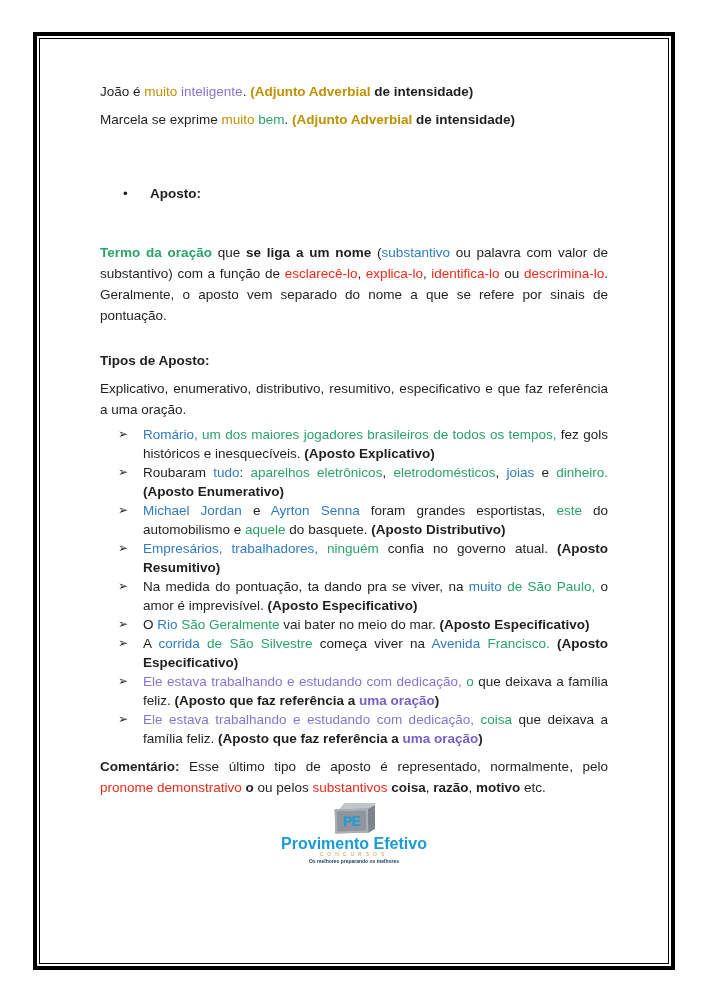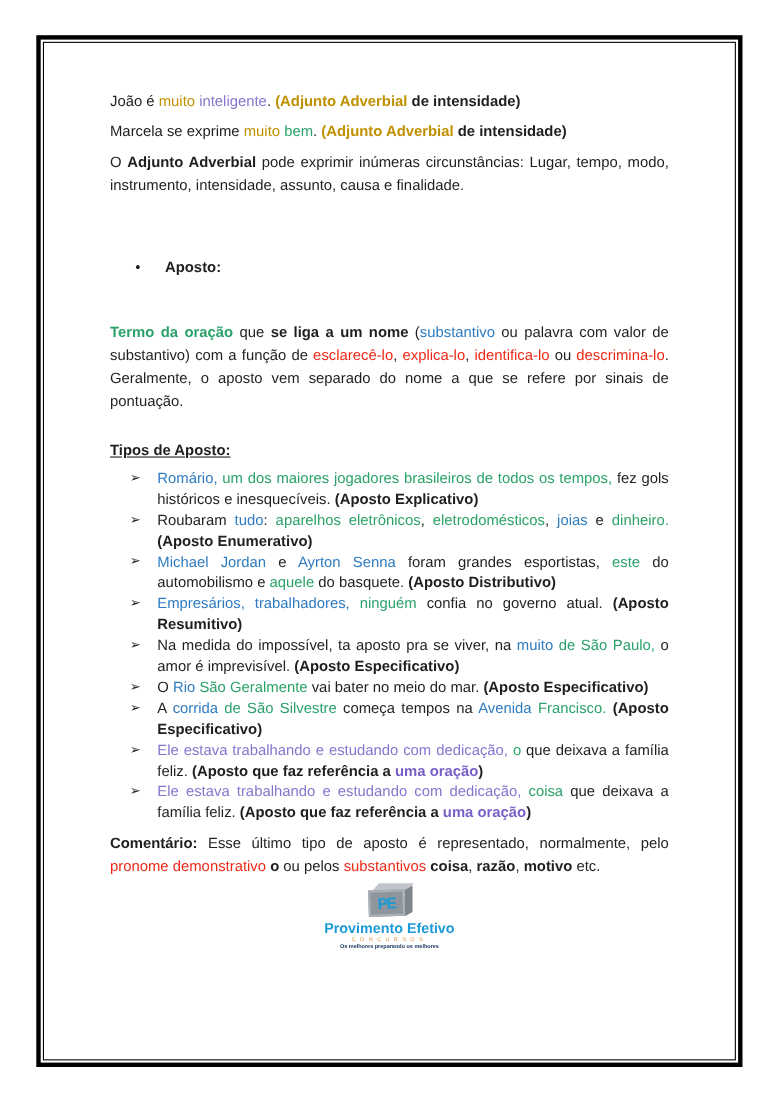--- a/index.html
+++ b/index.html
@@ -28,63 +28,63 @@
   .r-greenb{color:var(--green);font-weight:bold;}
   .r-blue{color:var(--blue);}
   .r-purple{color:var(--purple);}
   .r-purpleb{color:var(--purple_bold);font-weight:bold;}
   .r-red{color:var(--red);}
   
   .bullet-row{display:flex;margin-top:53px;}
   .bullet-row .dot{margin-left:23px;width:27px;flex:0 0 auto;}
   
   .termo{margin-top:38px;}
-  .tipos-h{margin-top:24px;text-decoration:underline;}
+  .tipos-h{margin-top:24px;}
   .exemplos-h{margin-top:30px;}
   
   .list{margin-top:5px;line-height:19px;}
   .li{display:flex;}
   .li .marker{margin-left:18px;width:25px;flex:0 0 auto;font-size:12px;color:#2b2b2b;}
   .li .li-text{flex:1;text-align:justify;}
   .comment{margin-top:8px;}
   
   .logo{margin-top:5px;text-align:center;}
   .logo-icon{width:46px;height:32px;margin:0 auto;position:relative;}
   .cube-top{position:absolute;left:10px;top:0;width:32px;height:8px;background:#c2c6cb;transform:skewX(-40deg);}
   .cube-side{position:absolute;right:2px;top:4px;width:7px;height:24px;background:#7d848c;transform:skewY(-30deg);}
   .cube-front{
     position:absolute;left:4px;top:6px;width:33px;height:24px;
     background:#8e959d;border:2px solid #aab0b6;box-sizing:border-box;
     display:flex;align-items:center;justify-content:center;
     color:var(--logo_blue);font-weight:bold;font-size:14px;letter-spacing:-1px;
     transform:rotate(-2deg);
   }
-  .logo-name{color:var(--logo_blue);font-weight:bold;font-size:13px;line-height:14px;margin-top:2px;}
+  .logo-name{color:var(--logo_blue);font-weight:bold;font-size:16px;line-height:14px;margin-top:2px;}
   .logo-sub{color:var(--logo_orange);font-size:5px;letter-spacing:4px;line-height:7px;}
   .logo-tagline{color:var(--logo_dark);font-size:5px;font-weight:bold;line-height:7px;}
 </style>
 </head>
 <body>
 
 <div class="frame">
   <div class="frame-inner">
     <div class="content">
 
       <p class="para first"><span class="r-n">João é </span><span class="r-gold">muito </span><span class="r-purple">inteligente</span><span class="r-n">. </span><span class="r-goldb">(Adjunto Adverbial</span><span class="r-b"> de intensidade)</span></p>
       <p class="para"><span class="r-n">Marcela se exprime </span><span class="r-gold">muito </span><span class="r-green">bem</span><span class="r-n">. </span><span class="r-goldb">(Adjunto Adverbial</span><span class="r-b"> de intensidade)</span></p>
-      <p class="para j"><span class="r-n">O </span><span class="r-b">Adjunto Adverbial</span><span class="r-n"> pode exprimir inúmeras circunstâncias: Lugar, tempo, modo, instrumento, intensidade, assunto, causa e finalidade.</span></p>
 
       <div class="bullet-row">
         <span class="dot">•</span>
         <span class="bullet-text"><span class="r-b">Aposto:</span></span>
       </div>
 
       <p class="para j termo"><span class="r-greenb">Termo da oração</span><span class="r-n"> que </span><span class="r-b">se liga a um nome</span><span class="r-n"> (</span><span class="r-blue">substantivo</span><span class="r-n"> ou palavra com valor de substantivo) com a função de </span><span class="r-red">esclarecê-lo</span><span class="r-n">, </span><span class="r-red">explica-lo</span><span class="r-n">, </span><span class="r-red">identifica-lo</span><span class="r-n"> ou </span><span class="r-red">descrimina-lo</span><span class="r-n">. Geralmente, o aposto vem separado do nome a que se refere por sinais de pontuação.</span></p>
 
       <p class="para tipos-h"><span class="r-b">Tipos de Aposto:</span></p>
+      <p class="para j"><span class="r-n">Explicativo, enumerativo, distributivo, resumitivo, especificativo e que faz referência a uma oração.</span></p>
 
 
       <div class="list">
         <div class="li">
           <span class="marker">➢</span>
           <div class="li-text"><span class="r-blue">Romário,</span><span class="r-n"> </span><span class="r-green">um dos maiores jogadores brasileiros de todos os tempos,</span><span class="r-n"> fez gols históricos e inesquecíveis. </span><span class="r-b">(Aposto Explicativo)</span></div>
         </div>
         <div class="li">
           <span class="marker">➢</span>
           <div class="li-text"><span class="r-n">Roubaram </span><span class="r-blue">tudo</span><span class="r-n">: </span><span class="r-green">aparelhos eletrônicos</span><span class="r-n">, </span><span class="r-green">eletrodomésticos</span><span class="r-n">, </span><span class="r-blue">joias</span><span class="r-n"> e </span><span class="r-green">dinheiro.</span><span class="r-n"> </span><span class="r-b">(Aposto Enumerativo)</span></div>
@@ -92,29 +92,29 @@
         <div class="li">
           <span class="marker">➢</span>
           <div class="li-text"><span class="r-blue">Michael Jordan</span><span class="r-n"> e </span><span class="r-blue">Ayrton Senna</span><span class="r-n"> foram grandes esportistas, </span><span class="r-green">este</span><span class="r-n"> do automobilismo e </span><span class="r-green">aquele</span><span class="r-n"> do basquete. </span><span class="r-b">(Aposto Distributivo)</span></div>
         </div>
         <div class="li">
           <span class="marker">➢</span>
           <div class="li-text"><span class="r-blue">Empresários,</span><span class="r-n"> </span><span class="r-blue">trabalhadores,</span><span class="r-n"> </span><span class="r-green">ninguém</span><span class="r-n"> confia no governo atual. </span><span class="r-b">(Aposto Resumitivo)</span></div>
         </div>
         <div class="li">
           <span class="marker">➢</span>
-          <div class="li-text"><span class="r-n">Na medida do impossível, ta aposto pra se viver, na </span><span class="r-blue">muito</span><span class="r-n"> </span><span class="r-green">de São Paulo,</span><span class="r-n"> o amor é imprevisível. </span><span class="r-b">(Aposto Especificativo)</span></div>
+          <div class="li-text"><span class="r-n">Na medida do pontuação, ta dando pra se viver, na </span><span class="r-blue">muito</span><span class="r-n"> </span><span class="r-green">de São Paulo,</span><span class="r-n"> o amor é imprevisível. </span><span class="r-b">(Aposto Especificativo)</span></div>
         </div>
         <div class="li">
           <span class="marker">➢</span>
           <div class="li-text"><span class="r-n">O </span><span class="r-blue">Rio</span><span class="r-n"> </span><span class="r-green">São Geralmente</span><span class="r-n"> vai bater no meio do mar. </span><span class="r-b">(Aposto Especificativo)</span></div>
         </div>
         <div class="li">
           <span class="marker">➢</span>
-          <div class="li-text"><span class="r-n">A </span><span class="r-blue">corrida</span><span class="r-n"> </span><span class="r-green">de São Silvestre</span><span class="r-n"> começa tempos na </span><span class="r-blue">Avenida</span><span class="r-n"> </span><span class="r-green">Francisco.</span><span class="r-n"> </span><span class="r-b">(Aposto Especificativo)</span></div>
+          <div class="li-text"><span class="r-n">A </span><span class="r-blue">corrida</span><span class="r-n"> </span><span class="r-green">de São Silvestre</span><span class="r-n"> começa viver na </span><span class="r-blue">Avenida</span><span class="r-n"> </span><span class="r-green">Francisco.</span><span class="r-n"> </span><span class="r-b">(Aposto Especificativo)</span></div>
         </div>
         <div class="li">
           <span class="marker">➢</span>
           <div class="li-text"><span class="r-purple">Ele estava trabalhando e estudando com dedicação,</span><span class="r-n"> </span><span class="r-green">o</span><span class="r-n"> que deixava a família feliz. </span><span class="r-b">(Aposto que faz referência a </span><span class="r-purpleb">uma oração</span><span class="r-b">)</span></div>
         </div>
         <div class="li">
           <span class="marker">➢</span>
           <div class="li-text"><span class="r-purple">Ele estava trabalhando e estudando com dedicação,</span><span class="r-n"> </span><span class="r-green">coisa</span><span class="r-n"> que deixava a família feliz. </span><span class="r-b">(Aposto que faz referência a </span><span class="r-purpleb">uma oração</span><span class="r-b">)</span></div>
         </div>
       </div>

